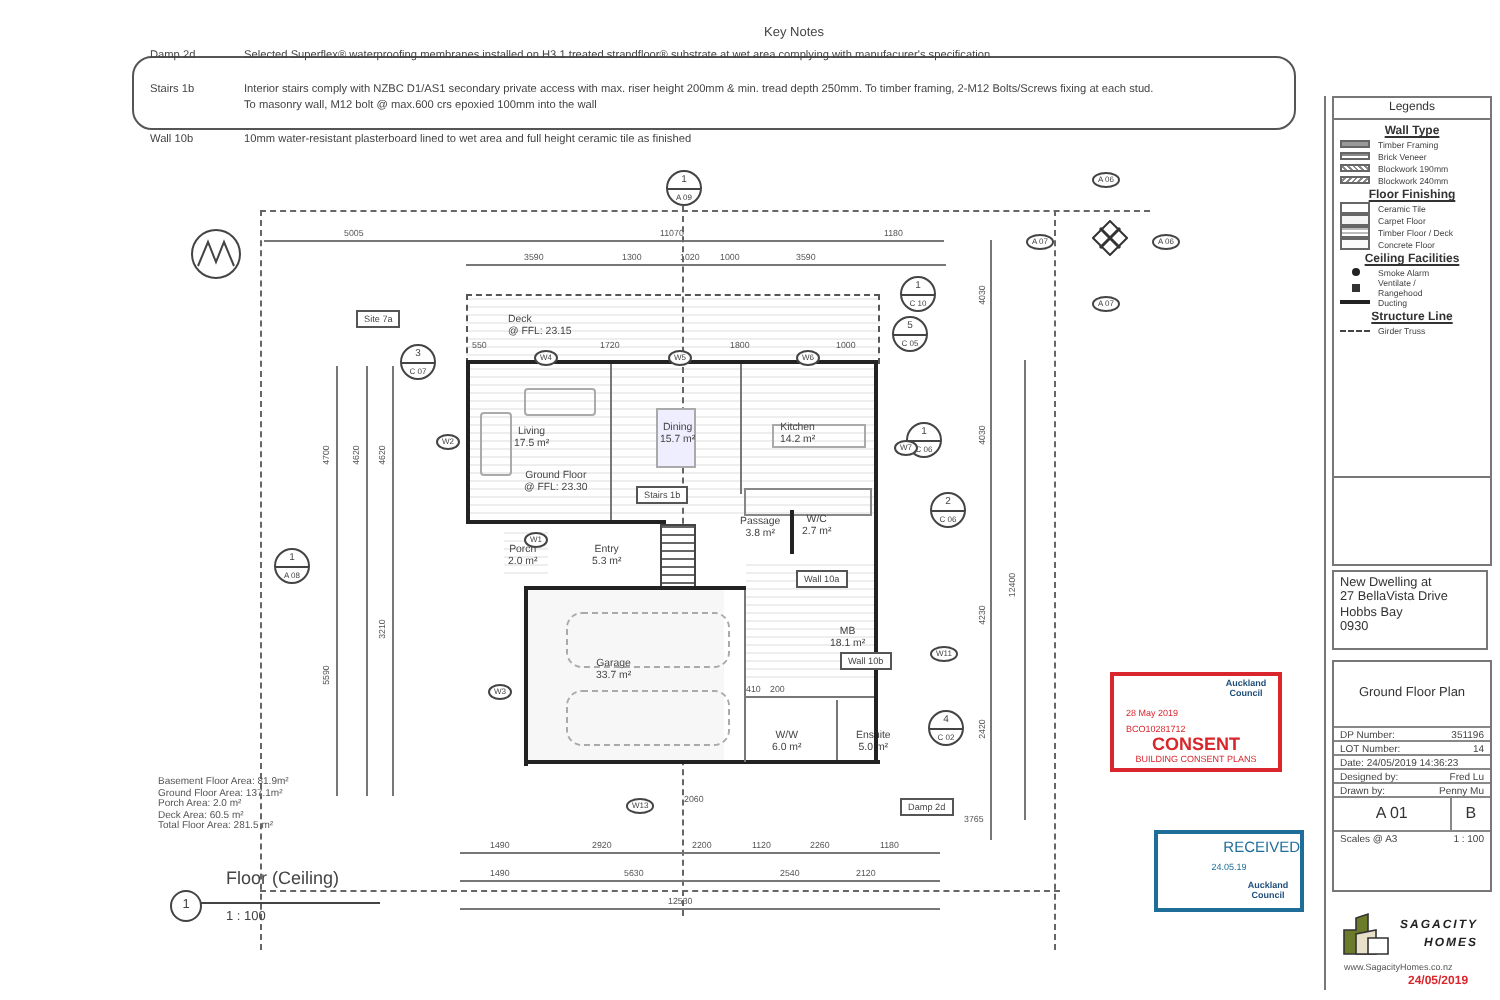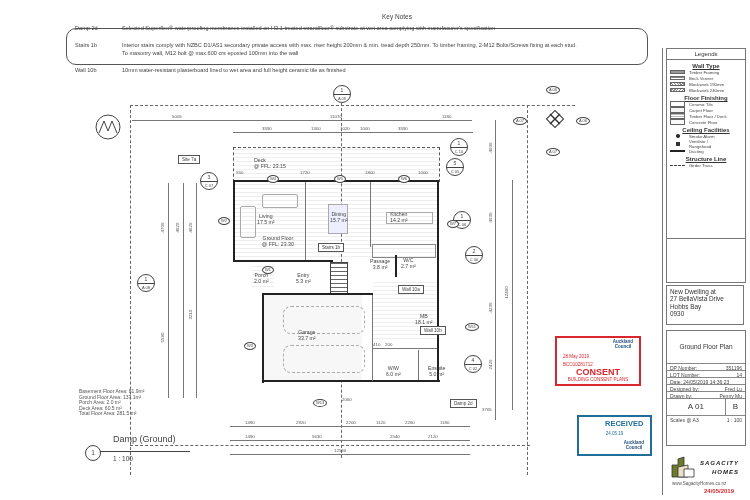--- a/index.html
+++ b/index.html
@@ -160,21 +160,21 @@
 
 <div class="abs stamp-app">
   <div style="position:absolute;right:4px;top:2px;font-size:4.5px;font-weight:bold;color:#1f4e7a;width:24px;text-align:center;line-height:1;">Auckland Council</div>
   <div style="position:absolute;left:6px;top:16px;font-size:4.5px;color:#d9262c;">28 May 2019</div>
   <div style="position:absolute;left:6px;top:24px;font-size:4.5px;color:#d9262c;">BCO10281712</div>
   <div style="position:absolute;left:0;right:0;top:29px;text-align:center;font-size:9px;font-weight:bold;color:#d9262c;">CONSENT</div>
   <div style="position:absolute;left:0;right:0;top:39px;text-align:center;font-size:4.5px;color:#d9262c;">BUILDING CONSENT PLANS</div>
 </div>
 
 <div class="abs stamp-rec">
-  <div style="position:absolute;left:0;right:0;top:2px;text-align:left;font-size:7.5px;font-weight:bold;color:#1f6e9a;padding-left:26px;">RECEIVED</div>
+  <div style="position:absolute;left:0;right:0;top:2px;text-align:right;font-size:7.5px;font-weight:normal;color:#1f6e9a;padding-left:26px;">RECEIVED</div>
   <div style="position:absolute;left:0;right:0;top:14px;text-align:center;font-size:4.5px;color:#1f6e9a;">24.05.19</div>
   <div style="position:absolute;right:4px;top:24px;font-size:4.5px;font-weight:bold;color:#1f4e7a;width:24px;text-align:center;line-height:1;">Auckland Council</div>
 </div>
 
 <svg class="abs" style="left:94px;top:113px;" width="28" height="28" viewBox="0 0 28 28">
   <circle cx="14" cy="14" r="12" fill="#fff" stroke="#444" stroke-width="1"></circle>
   <path d="M5 20 L10 8 L14 18 L18 8 L23 20" fill="none" stroke="#444" stroke-width="1"></path>
 </svg>
 
 <div class="dash-h" style="left:130px;top:105px;width:445px;"></div>
@@ -384,15 +384,15 @@
 
 <div class="abs" style="left:79px;top:389px;">
   <div class="t5">Basement Floor Area: 81.9m²</div>
   <div class="t5">Ground Floor Area: 137.1m²</div>
   <div class="t5">Porch Area: 2.0 m²</div>
   <div class="t5">Deck Area: 60.5 m²</div>
   <div class="t5">Total Floor Area: 281.5 m²</div>
 </div>
 
 <div class="abs" style="left:85px;top:445px;width:14px;height:14px;border:1px solid #444;border-radius:50%;text-align:center;line-height:14px;font-size:6.5px;color:#444;">1</div>
-<div class="abs" style="left:113px;top:434px;font-size:9px;color:#444;">Damp (Ground)</div>
+<div class="abs" style="left:113px;top:434px;font-size:9px;color:#444;">Floor (Ceiling)</div>
 <div class="abs" style="left:100px;top:451px;width:90px;height:1px;background:#444;"></div>
 <div class="abs" style="left:113px;top:455px;font-size:6.5px;color:#444;">1 : 100</div>
 
 </body></html>

